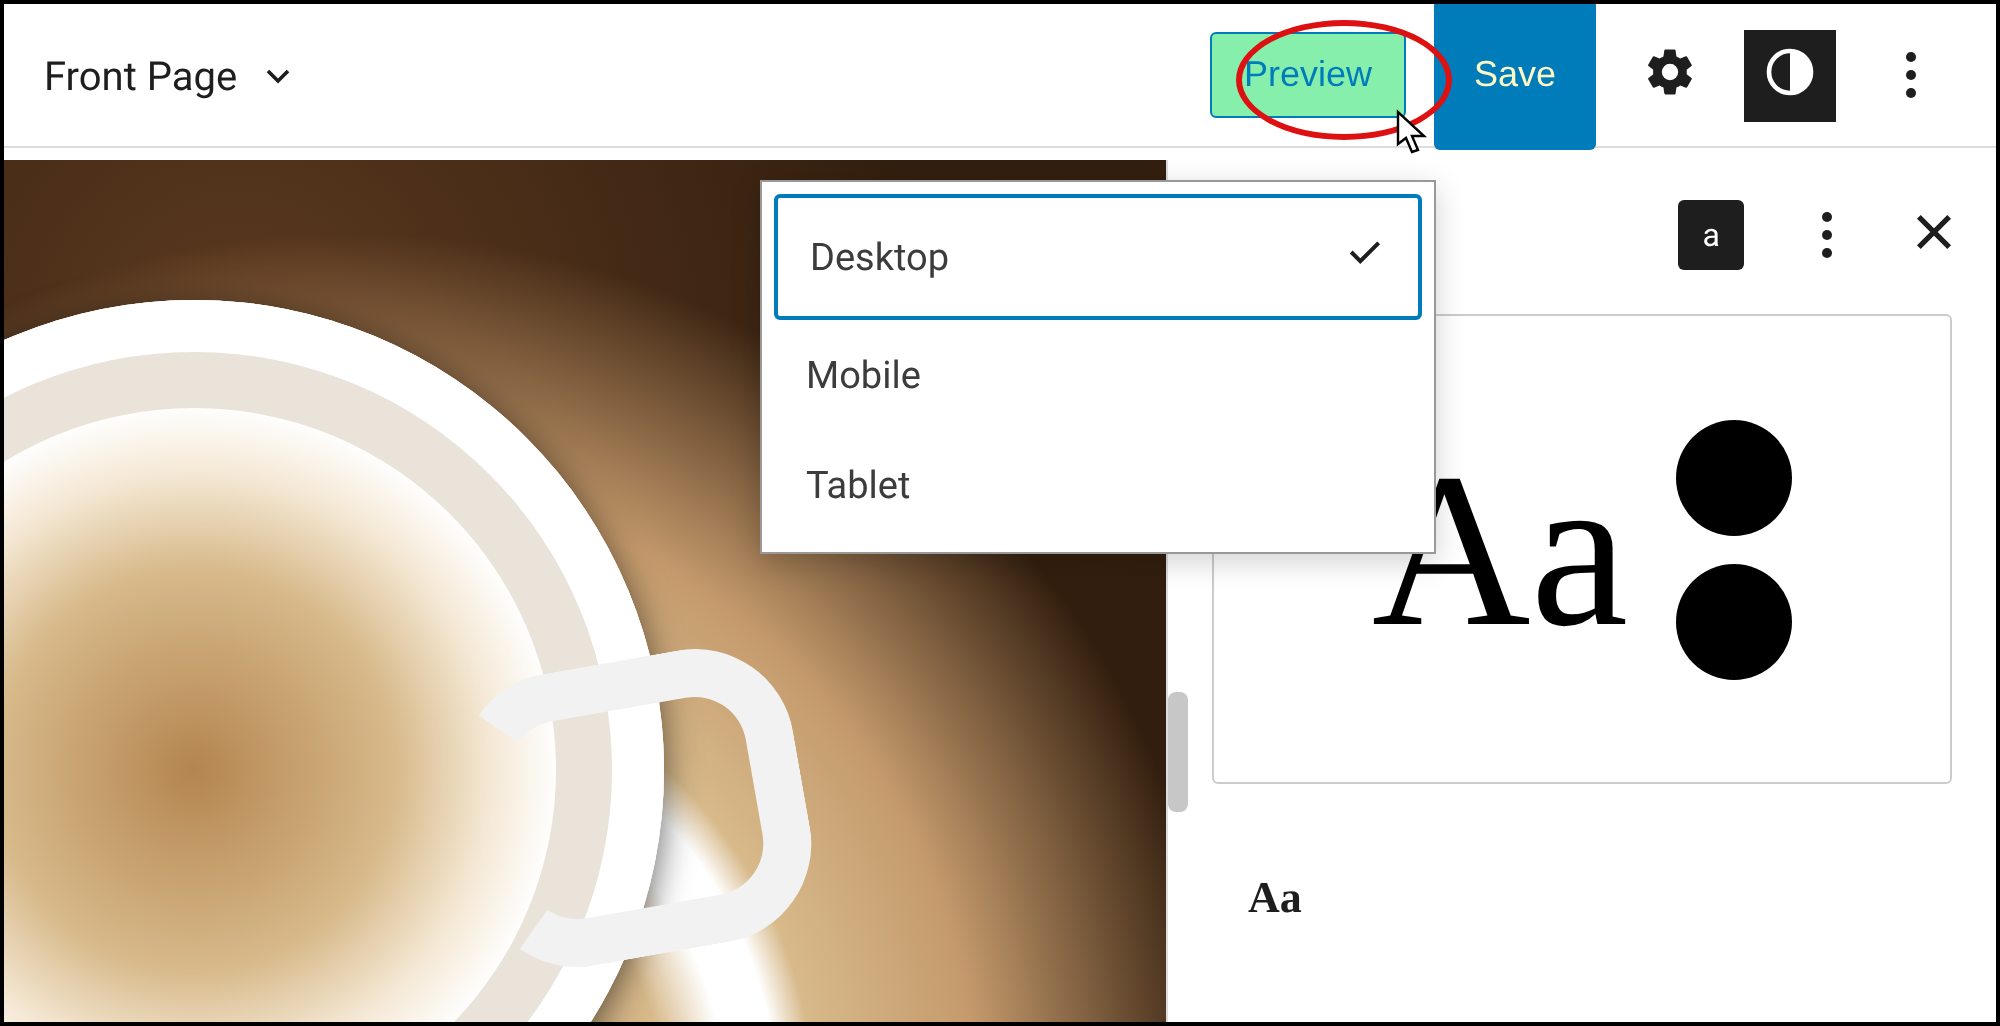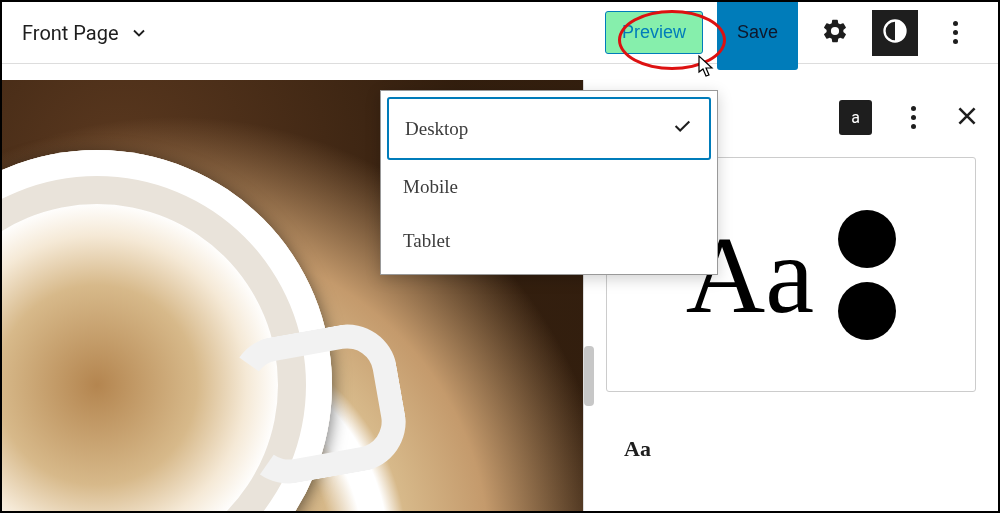--- a/index.html
+++ b/index.html
@@ -7,21 +7,21 @@
     margin: 0;
     font-family: -apple-system, BlinkMacSystemFont, "Segoe UI", Roboto, sans-serif;
     background: #fff;
     width: 1000px;
     height: 513px;
     overflow: hidden;
     border: 2px solid #000;
     position: relative;
   }
   .toolbar {
-    height: 62px;
+    height: 72px;
     display: flex;
     align-items: center;
     padding: 0 20px;
     border-bottom: 1px solid #ddd;
     background: #fff;
     position: relative;
     z-index: 5;
   }
   .title-area {
     display: flex;
@@ -44,21 +44,21 @@
     background: #86efac;
     color: #007cba;
     font-size: 18px;
     padding: 10px 16px;
     border-radius: 3px;
     cursor: pointer;
     position: relative;
   }
   .save-btn {
     background: #007cba;
-    color: #0f172a;
+    color: #fef9c3;
     border: none;
     font-size: 18px;
     padding: 27px 20px;
     border-radius: 3px;
     cursor: pointer;
   }
   .icon-btn {
     width: 46px;
     height: 46px;
     display: flex;
@@ -196,21 +196,20 @@
   .dropdown {
     position: absolute;
     top: 88px;
     left: 378px;
     width: 338px;
     background: #fff;
     border: 1px solid #999;
     box-shadow: 0 4px 14px rgba(0,0,0,0.18);
     z-index: 20;
     padding: 6px;
-    font-family: Liberation Serif, serif;
   }
   .dropdown-item {
     display: flex;
     align-items: center;
     justify-content: space-between;
     padding: 16px 16px;
     font-size: 19px;
     color: #3c3c3c;
     cursor: pointer;
   }

